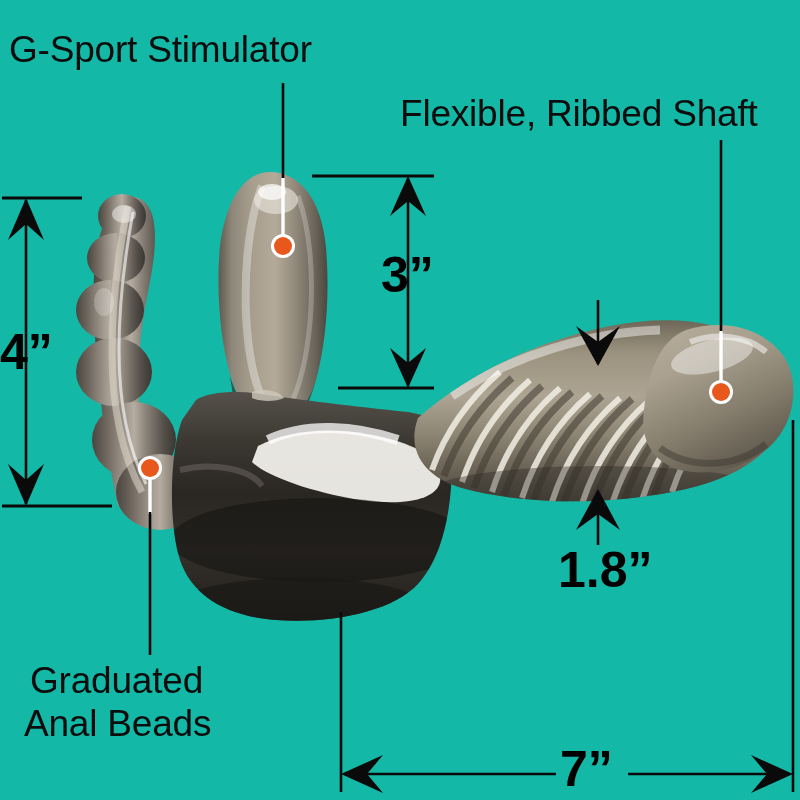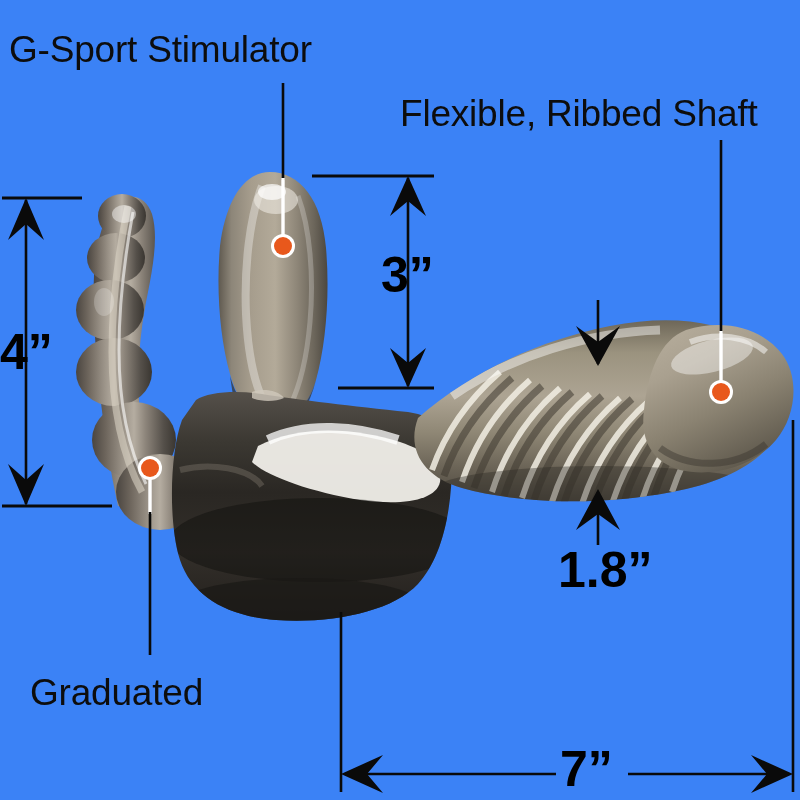--- a/index.html
+++ b/index.html
@@ -3,21 +3,21 @@
 <meta charset="utf-8">
 <title>Product Feature Diagram</title>
 <style>
   html,body{margin:0;padding:0;background:#ffffff;}
   body{
     width:800px;height:800px;
     font-family:"Liberation Sans", sans-serif;
     color:#111;
     overflow:hidden;
   }
-  #stage{position:relative;width:800px;height:800px;background:#3b82f6;}
+  #stage{position:relative;width:800px;height:800px;background:#14b8a6;}
 
   
   .label{
     position:absolute;
     font-family:"Liberation Sans", sans-serif;
     font-weight:400;
     font-size:37px;
     line-height:44px;
     color:#0d0d0d;
     white-space:nowrap;
@@ -28,21 +28,21 @@
     font-family:"Liberation Sans", sans-serif;
     font-weight:700;
     font-size:50px;
     line-height:50px;
     color:#000;
     white-space:nowrap;
     letter-spacing:0px;
   }
   #lbl-gsport{left:9px;top:28px;}
   #lbl-shaft{left:400px;top:92px;}
-  #lbl-beads-1{left:30px;top:659px;margin-top:12px;}
+  #lbl-beads-1{left:30px;top:659px;}
   #lbl-beads-2{left:24px;top:702px;}
 
   #dim-4{left:0px;top:327px;}
   #dim-3{left:381px;top:250px;}
   #dim-15{left:558px;top:545px;}
   #dim-7{left:560px;top:744px;}
 
   
   #art{position:absolute;left:0;top:0;width:800px;height:800px;}
   .blk{stroke:#0a0a0a;stroke-width:3.2;fill:none;stroke-linecap:butt;}
@@ -257,20 +257,21 @@
       <path class="arrhead" d="M793,774 L751,755 L767,774 L751,793 Z"></path>
     </g>
   </svg>
 
   <div class="label" id="lbl-gsport">G-Sport Stimulator</div>
 
   <div class="label" id="lbl-shaft">Flexible, Ribbed Shaft</div>
 
   <div class="label" id="lbl-beads-1">Graduated</div>
 
+  <div class="label" id="lbl-beads-2">Anal Beads</div>
 
   <div class="dim" id="dim-4">4”</div>
 
   <div class="dim" id="dim-3">3”</div>
 
   <div class="dim" id="dim-15">1.8”</div>
 
   <div class="dim" id="dim-7">7”</div>
 
 </div>

